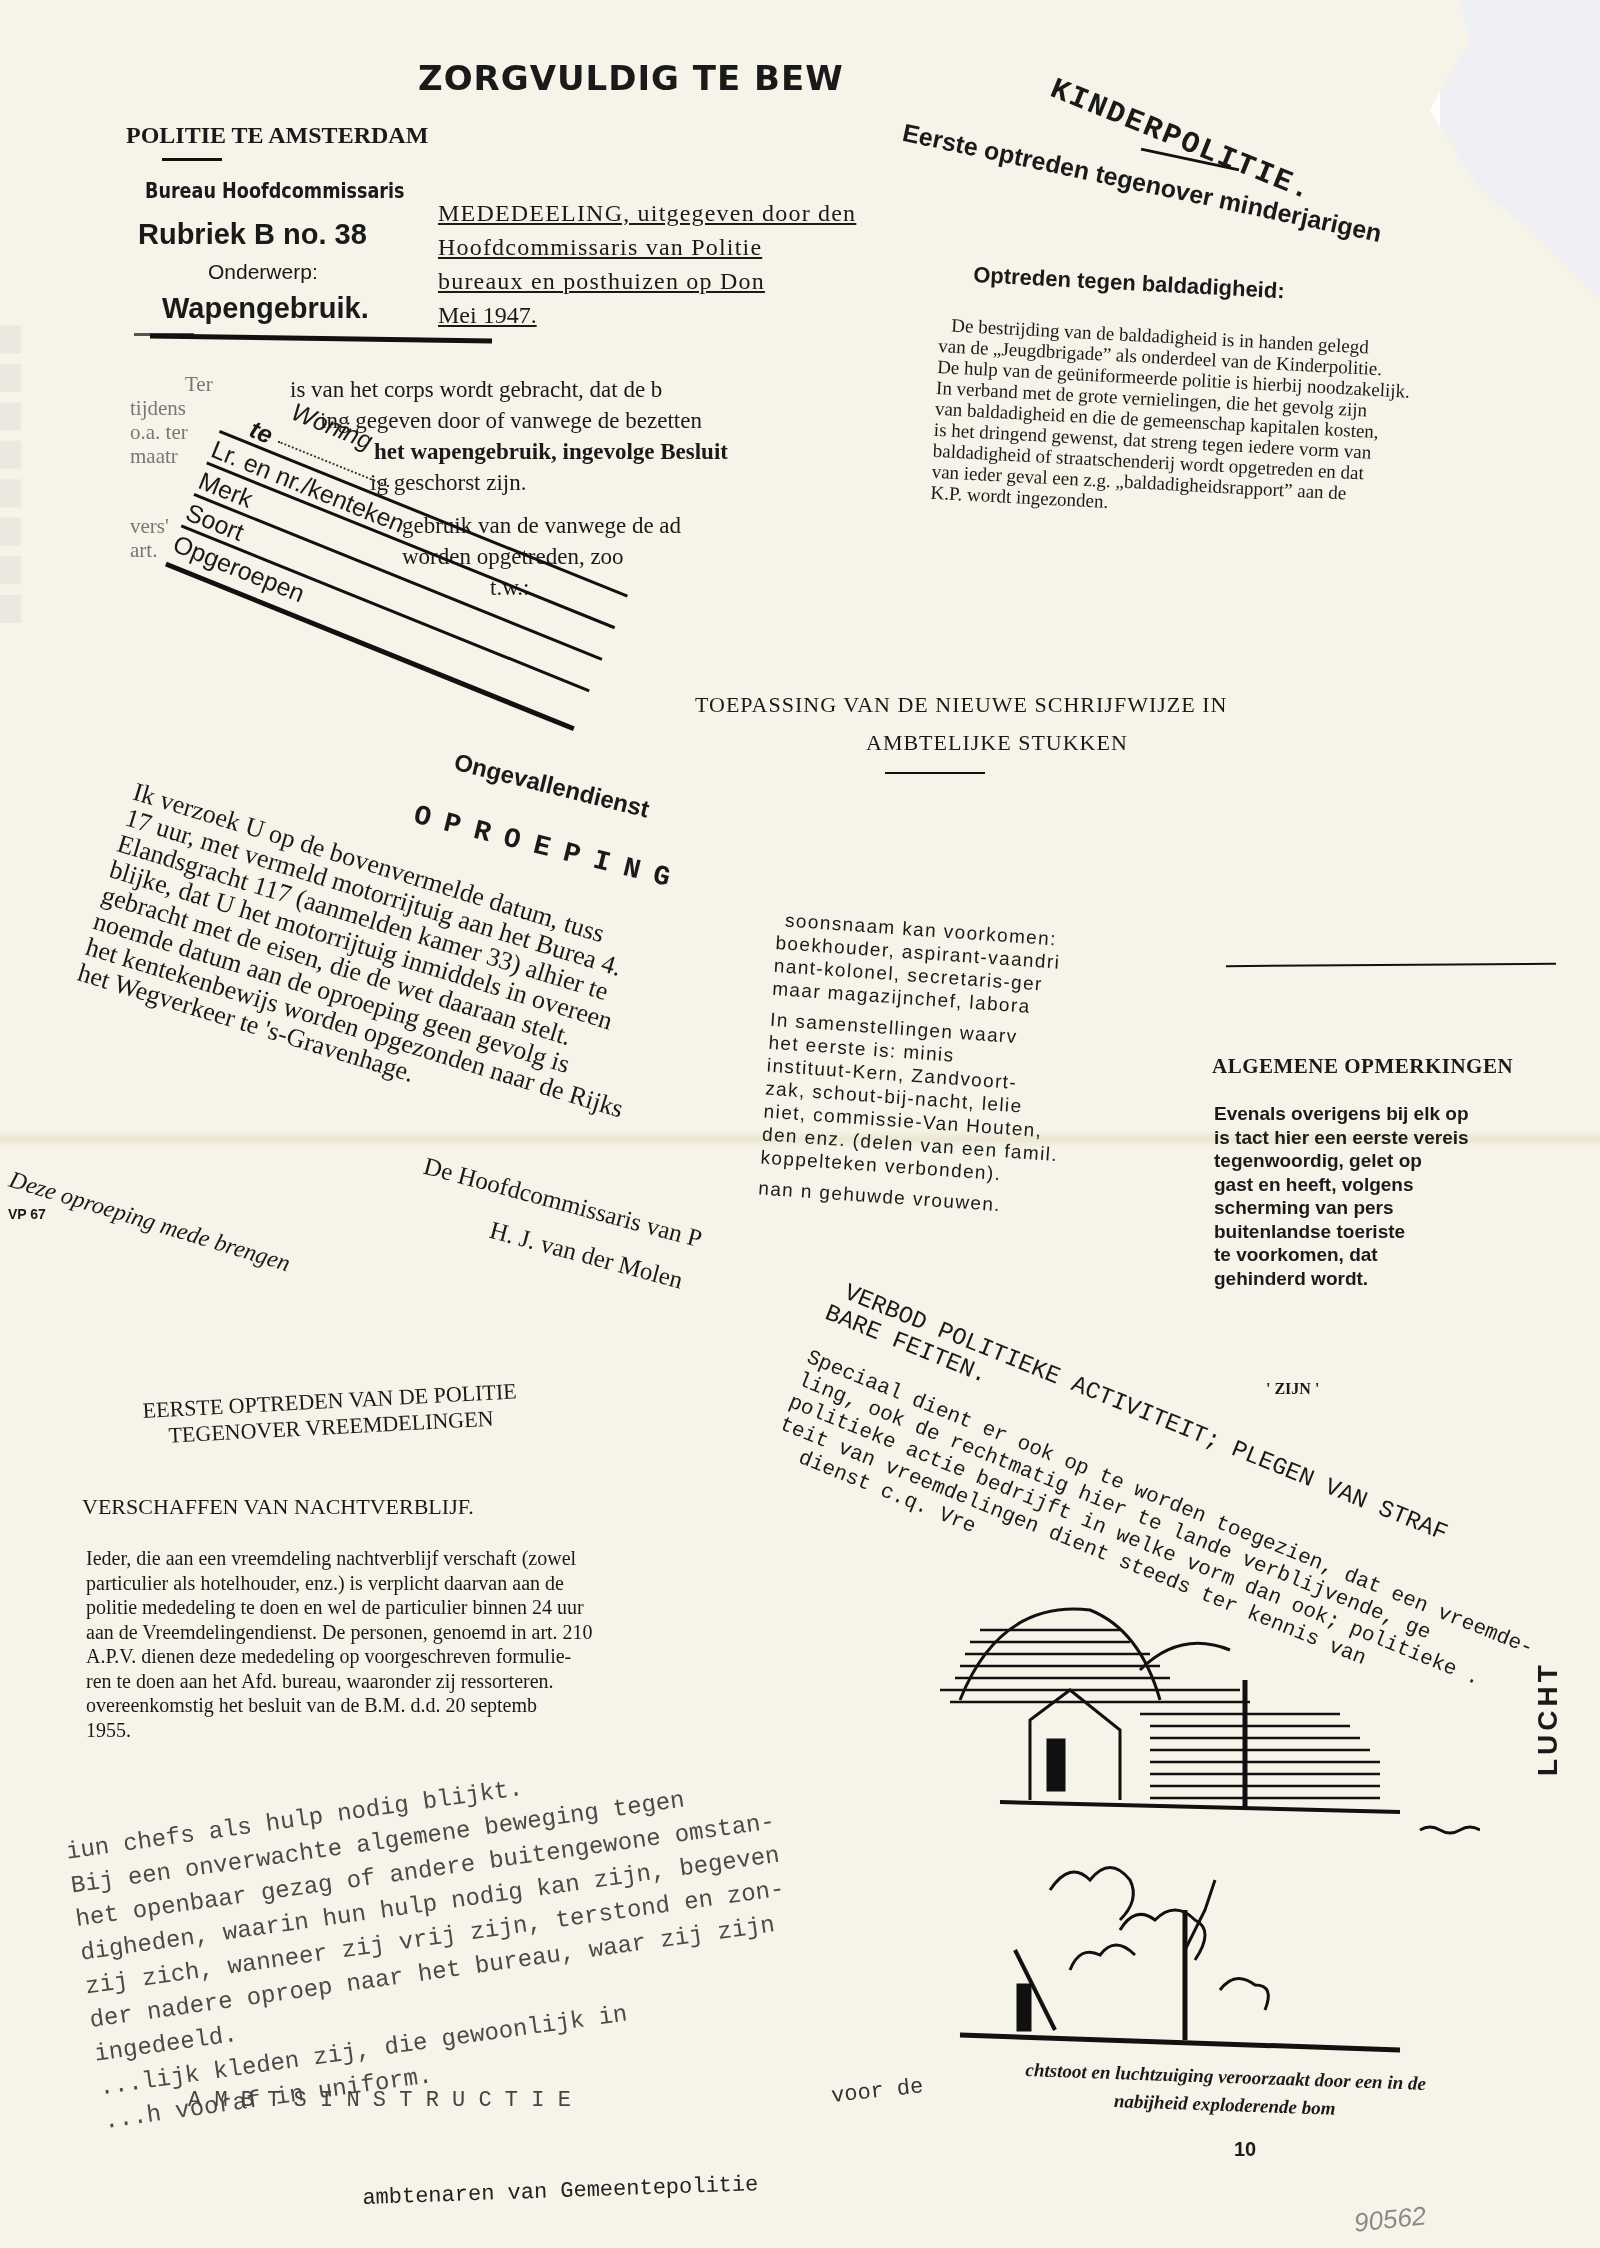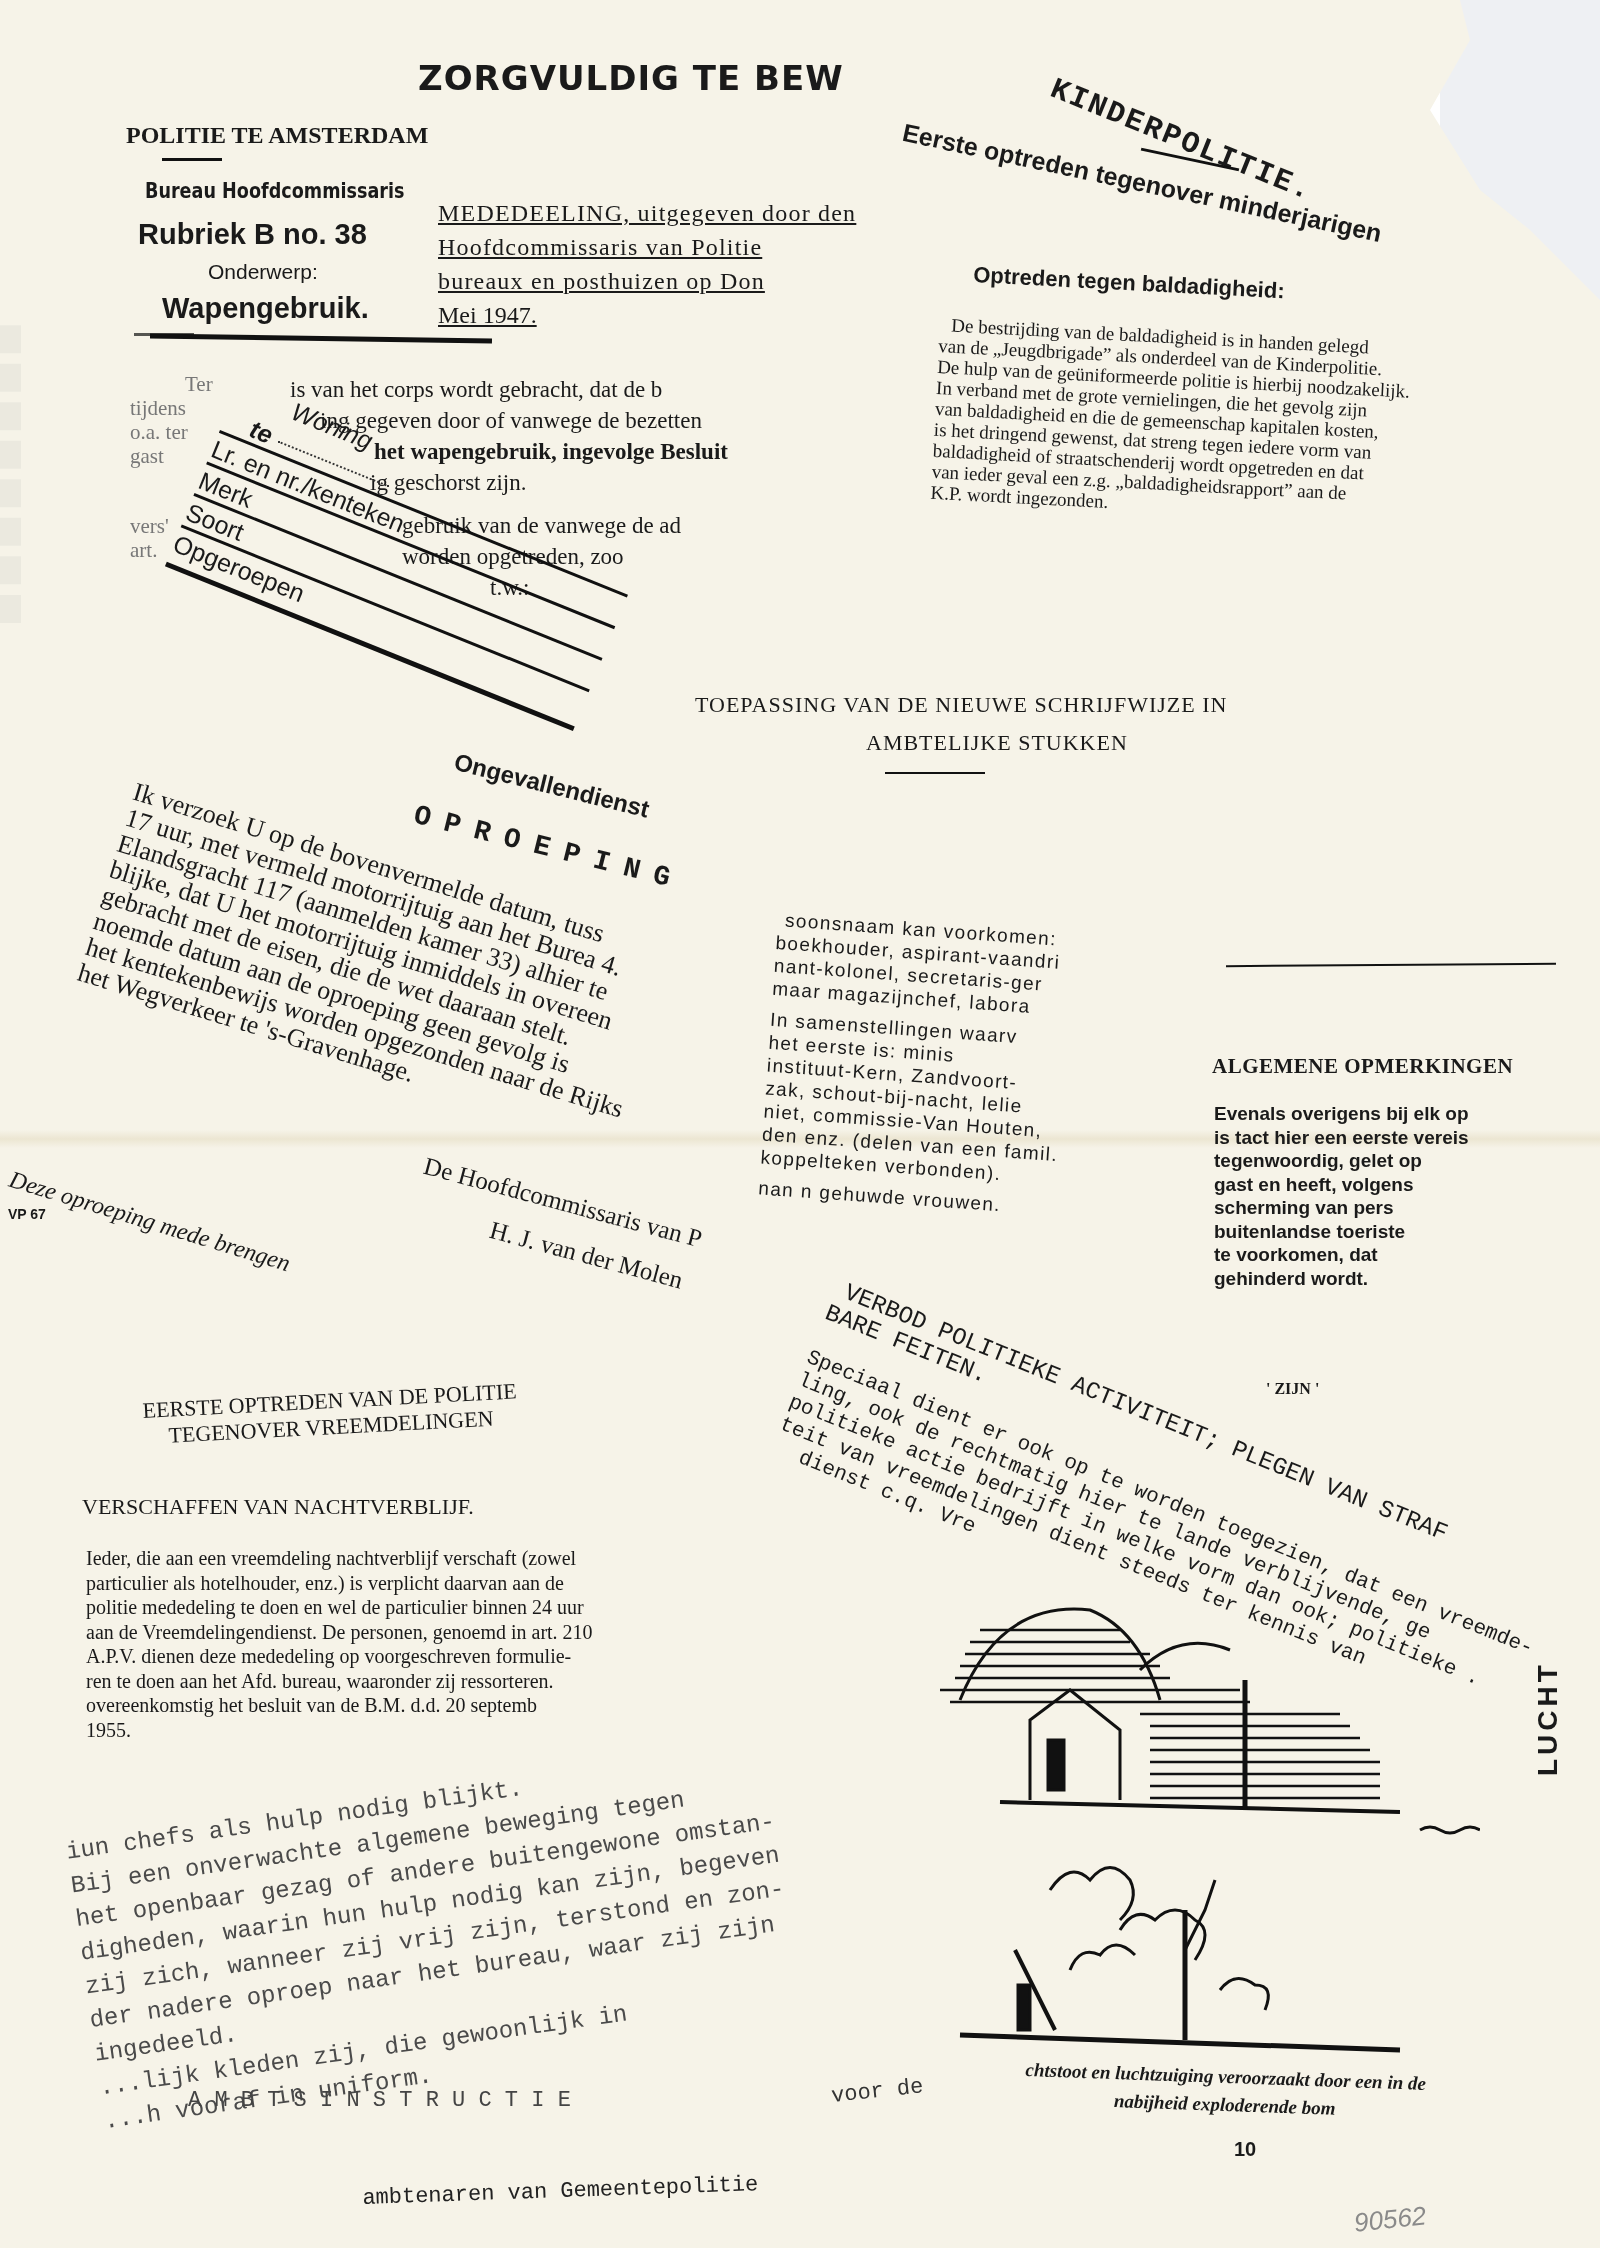--- a/index.html
+++ b/index.html
@@ -47,21 +47,21 @@
     <div class="line" style="letter-spacing:1.2px;">bureaux en posthuizen op Don</div>
     <div class="line">Mei 1947.</div>
   </div>
   <div class="rule" style="left:134px;top:333px;width:60px;height:3px;opacity:.7;"></div>
   <div class="rule" style="left:150px;top:336px;width:342px;height:5px;transform:rotate(.8deg);"></div>
 
   <div class="abs serif faded" style="left:130px;top:372px;font-size:21px;line-height:24px;">
     <div style="padding-left:55px">Ter</div>
     <div>tijdens</div>
     <div>o.a. ter</div>
-    <div>gast</div>
+    <div>maatr</div>
     <div style="height:46px"></div>
     <div>vers'</div>
     <div>art.</div>
   </div>
   <div class="abs serif" style="left:290px;top:374px;font-size:23px;line-height:31px;">
     <div class="line">is van het corps wordt gebracht, dat de b</div>
     <div class="line" style="padding-left:30px">ing gegeven door of vanwege de bezetten</div>
     <div class="line" style="padding-left:84px;font-weight:bold">het wapengebruik, ingevolge Besluit</div>
     <div class="line" style="padding-left:80px">ig geschorst zijn.</div>
     <div class="line" style="padding-left:112px;margin-top:12px">gebruik van de vanwege de ad</div>

